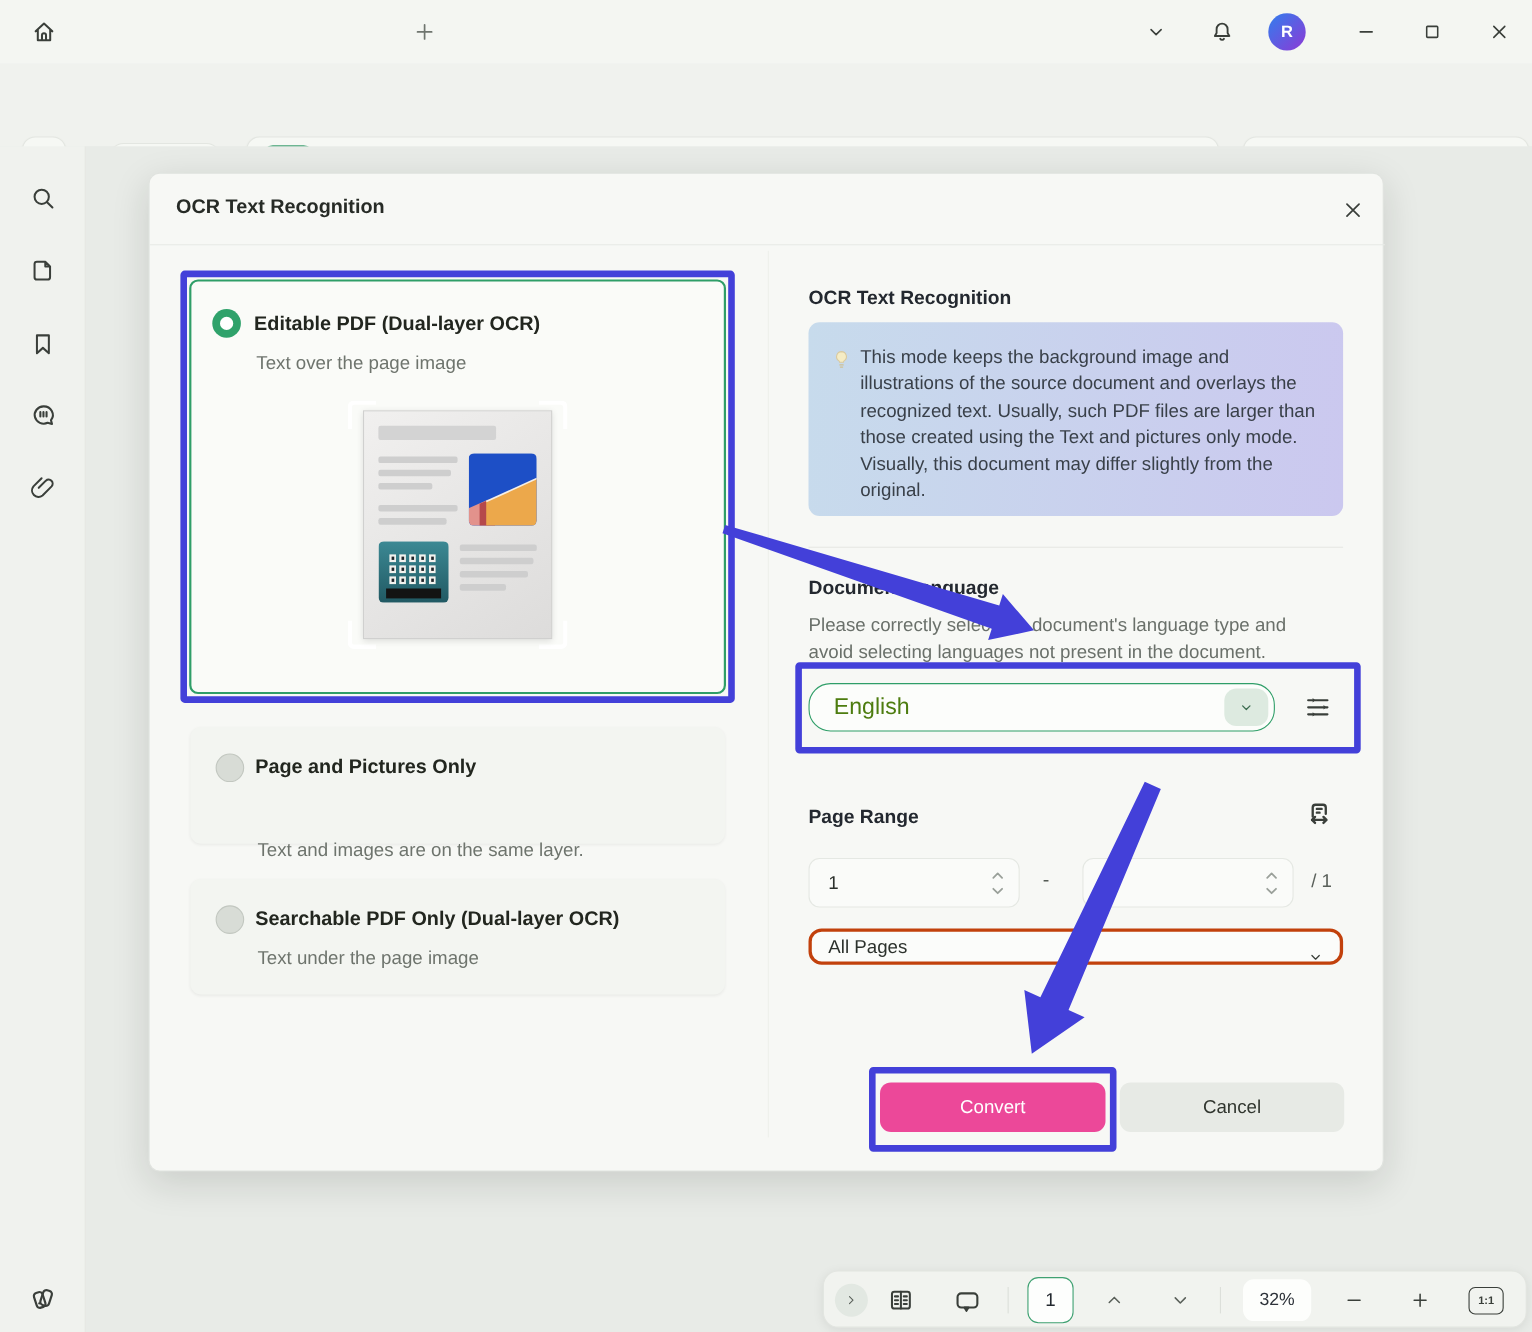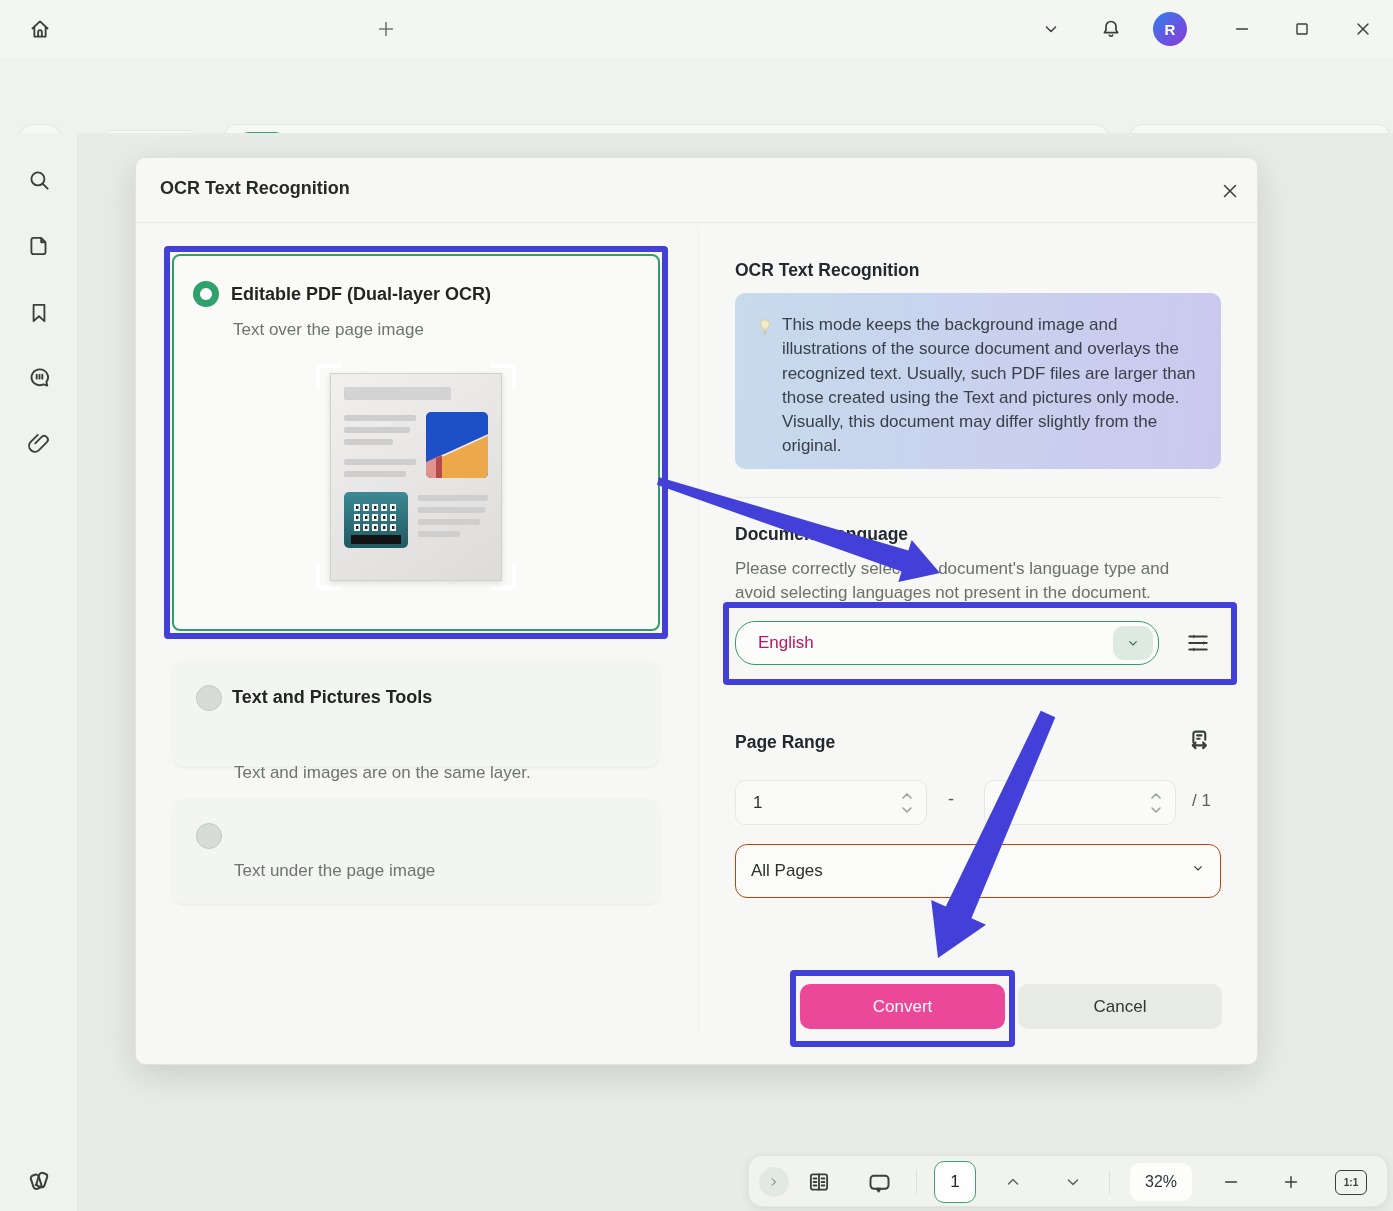--- a/index.html
+++ b/index.html
@@ -89,29 +89,29 @@
 
   
   .rp-head { position:absolute; font-size:17.5px; font-weight:700; color:#23282f; }
   .infobox { left:599px; top:135px; width:486px; height:176px; border-radius:10px;
              background:linear-gradient(95deg,#c7dbec 0%,#cbc8ef 100%); }
   .info-text { position:absolute; left:47px; top:20px; width:424px; font-size:17px; line-height:24.3px; color:#394049; }
   .rp-hr { position:absolute; height:1px; background:#e6e8e4; }
   .lang-desc { left:599px; top:399px; width:468px; font-size:17px; line-height:24px; color:#6a706a; }
   .lang-select { left:599px; top:463px; width:424px; height:44px; background:#fcfdfb;
                  border:1.5px solid #2f9e68; border-radius:20px; display:flex; align-items:center; }
-  .lang-value { margin-left:22px; font-size:17px; color:#be185d; }
+  .lang-value { margin-left:22px; font-size:21px; color:#4d7c0f; }
   .lang-chevbtn { position:absolute; right:5px; top:4px; width:40px; height:34px; border-radius:11px;
                   background:#ddeae0; display:flex; align-items:center; justify-content:center; }
   .num-wrap { position:absolute; width:192px; height:45px; background:#fafbf9; border:1px solid #e5e8e3;
               border-radius:10px; }
   .num-wrap input { width:100%; height:100%; border:none; outline:none; background:transparent;
                     font-family:"Liberation Sans",sans-serif; font-size:17px; color:#2c312c; padding-left:17px; }
   .spin { position:absolute; right:12px; top:7px; }
-  .scope-select { left:599px; top:686px; width:486px; height:54px; background:#fbfcfa; border:1px solid #c2410c;
+  .scope-select { left:599px; top:686px; width:486px; height:33px; background:#fbfcfa; border:3px solid #c2410c;
                   border-radius:12px; display:flex; align-items:center; }
   .btn { position:absolute; height:45px; border-radius:10px; display:flex; align-items:center; justify-content:center;
          font-size:17px; cursor:default; }
   .btn-convert { left:664px; top:826px; width:205px; background:#ec4899; color:#fff; }
   .btn-cancel { left:882px; top:826px; width:204px; background:#e7eae5; color:#31362f; }
 
   
   .statusbar { left:748px; top:1155px; width:640px; height:52px; background:#f1f3ef; border:1px solid #e2e5e0;
                border-radius:14px; box-shadow:0 2px 10px rgba(0,0,0,.08); z-index:60; }
   .sb-ic { position:absolute; top:0; height:52px; width:40px; display:flex; align-items:center; justify-content:center; }
@@ -460,26 +460,27 @@
               <div class="bar" style="width:60%"></div>
             </div>
           </div>
         </div>
       </div>
     </div>
   </div>
 
   <div class="card" style="left:37px;top:503px;width:486px;height:106px;">
     <span class="radio-off" style="left:23px;top:24px;"></span>
-    <span class="opt-title" style="left:59px;top:26px;">Text and Pictures Tools</span>
+    <span class="opt-title" style="left:59px;top:26px;">Page and Pictures Only</span>
     <span class="opt-sub" style="left:61px;top:62px;margin-top:40px;">Text and images are on the same layer.</span>
   </div>
 
   <div class="card" style="left:37px;top:641px;width:486px;height:105px;">
     <span class="radio-off" style="left:23px;top:24px;"></span>
+    <span class="opt-title" style="left:59px;top:26px;">Searchable PDF Only (Dual-layer OCR)</span>
     <span class="opt-sub" style="left:61px;top:62px;">Text under the page image</span>
   </div>
 
   <span class="rp-head" style="left:599px;top:102px;">OCR Text Recognition</span>
 
   <div class="abs infobox">
     <svg class="s abs" style="left:20px;top:24px;" width="20" height="22" viewBox="0 0 24 26">
         <path d="M12 3 a5.4 5.4 0 0 1 3.1 9.8 c-.6.5 -1 1.1 -1 1.8 h-4.2 c0 -.7 -.4 -1.3 -1 -1.8 A5.4 5.4 0 0 1 12 3 Z" fill="#f5ecc4" stroke="#d9caa0" stroke-width="1.2"></path>
         <path d="M10.2 17.5 h3.6 M10.8 19.8 h2.4" stroke="#cfc093" stroke-width="1.4" stroke-linecap="round"></path>
       </svg>

